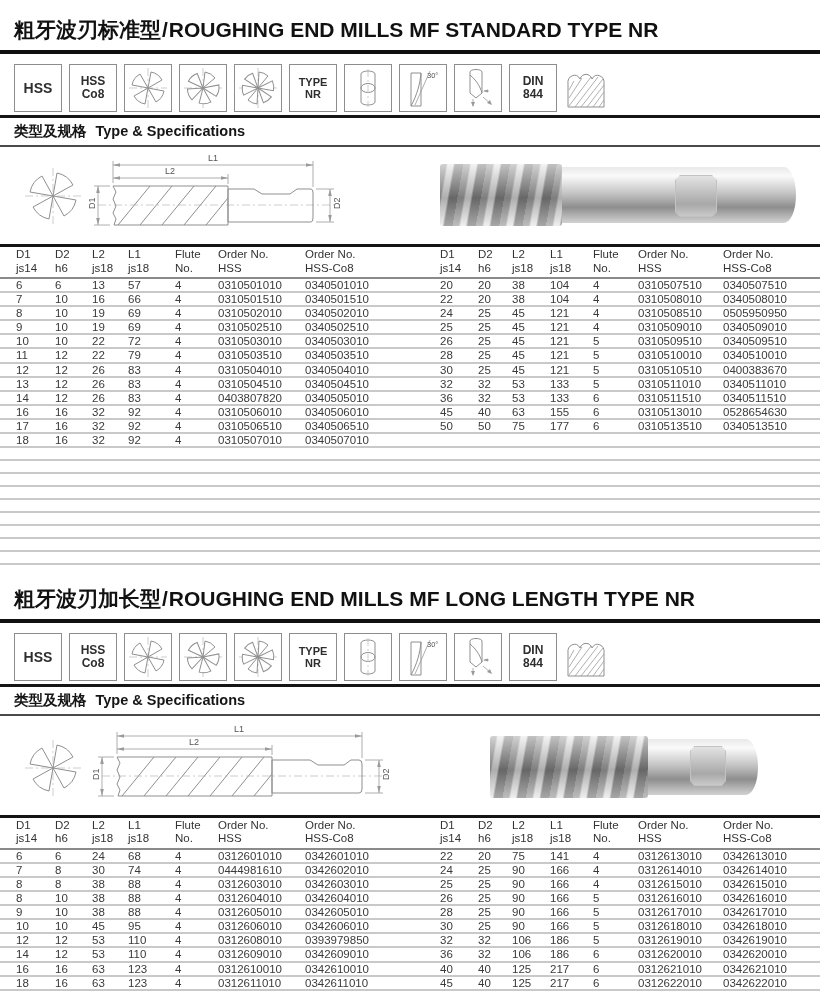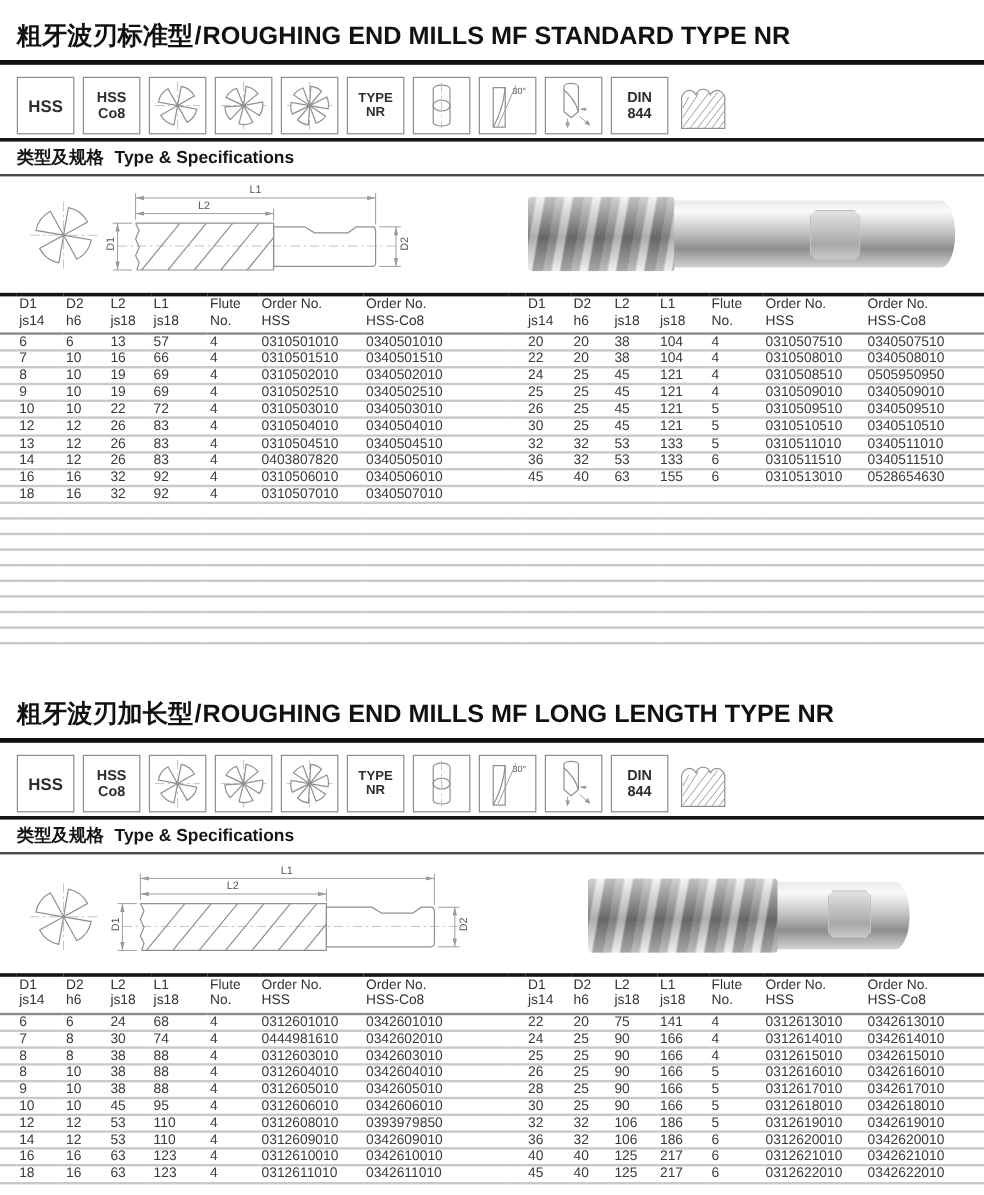--- a/index.html
+++ b/index.html
@@ -387,35 +387,53 @@
           <td>26</td>
           <td>25</td>
           <td>45</td>
           <td>121</td>
           <td>5</td>
           <td>0310509510</td>
           <td>0340509510</td>
         </tr>
         <tr>
           <td></td>
+          <td>11</td>
+          <td>12</td>
+          <td>22</td>
+          <td>79</td>
+          <td>4</td>
+          <td>0310503510</td>
+          <td>0340503510</td>
+          <td></td>
+          <td>28</td>
+          <td>25</td>
+          <td>45</td>
+          <td>121</td>
+          <td>5</td>
+          <td>0310510010</td>
+          <td>0340510010</td>
+        </tr>
+        <tr>
+          <td></td>
           <td>12</td>
           <td>12</td>
           <td>26</td>
           <td>83</td>
           <td>4</td>
           <td>0310504010</td>
           <td>0340504010</td>
           <td></td>
           <td>30</td>
           <td>25</td>
           <td>45</td>
           <td>121</td>
           <td>5</td>
           <td>0310510510</td>
-          <td>0340510510</td>
+          <td>0400383670</td>
         </tr>
         <tr>
           <td></td>
           <td>13</td>
           <td>12</td>
           <td>26</td>
           <td>83</td>
           <td>4</td>
           <td>0310504510</td>
           <td>0340504510</td>
@@ -459,20 +477,38 @@
           <td>45</td>
           <td>40</td>
           <td>63</td>
           <td>155</td>
           <td>6</td>
           <td>0310513010</td>
           <td>0528654630</td>
         </tr>
         <tr>
           <td></td>
+          <td>17</td>
+          <td>16</td>
+          <td>32</td>
+          <td>92</td>
+          <td>4</td>
+          <td>0310506510</td>
+          <td>0340506510</td>
+          <td></td>
+          <td>50</td>
+          <td>50</td>
+          <td>75</td>
+          <td>177</td>
+          <td>6</td>
+          <td>0310513510</td>
+          <td>0340513510</td>
+        </tr>
+        <tr>
+          <td></td>
           <td>18</td>
           <td>16</td>
           <td>32</td>
           <td>92</td>
           <td>4</td>
           <td>0310507010</td>
           <td>0340507010</td>
           <td></td>
           <td></td>
           <td></td>
@@ -642,21 +678,21 @@
           <td></td>
           <td></td>
           <td></td>
           <td></td>
         </tr>
       </tbody>
     </table>
 </div>
 
 <div class="section">
-  <div class="page-title" style="padding-top:4px;margin-top:40px;"><span>粗牙波刃加长型</span><span class="sep">/</span><span>ROUGHING END MILLS MF LONG LENGTH TYPE NR</span></div>
+  <div class="page-title" style="padding-top:20px;"><span>粗牙波刃加长型</span><span class="sep">/</span><span>ROUGHING END MILLS MF LONG LENGTH TYPE NR</span></div>
   <div class="rule-thick"></div>
   <div>
   <div class="icon-strip">
     <div class="icon-box">
           <span class="it1">HSS</span>
         </div>
     <div class="icon-box">
       <span class="it2">HSS</span>
       <span class="it2">Co8</span>
     </div>

